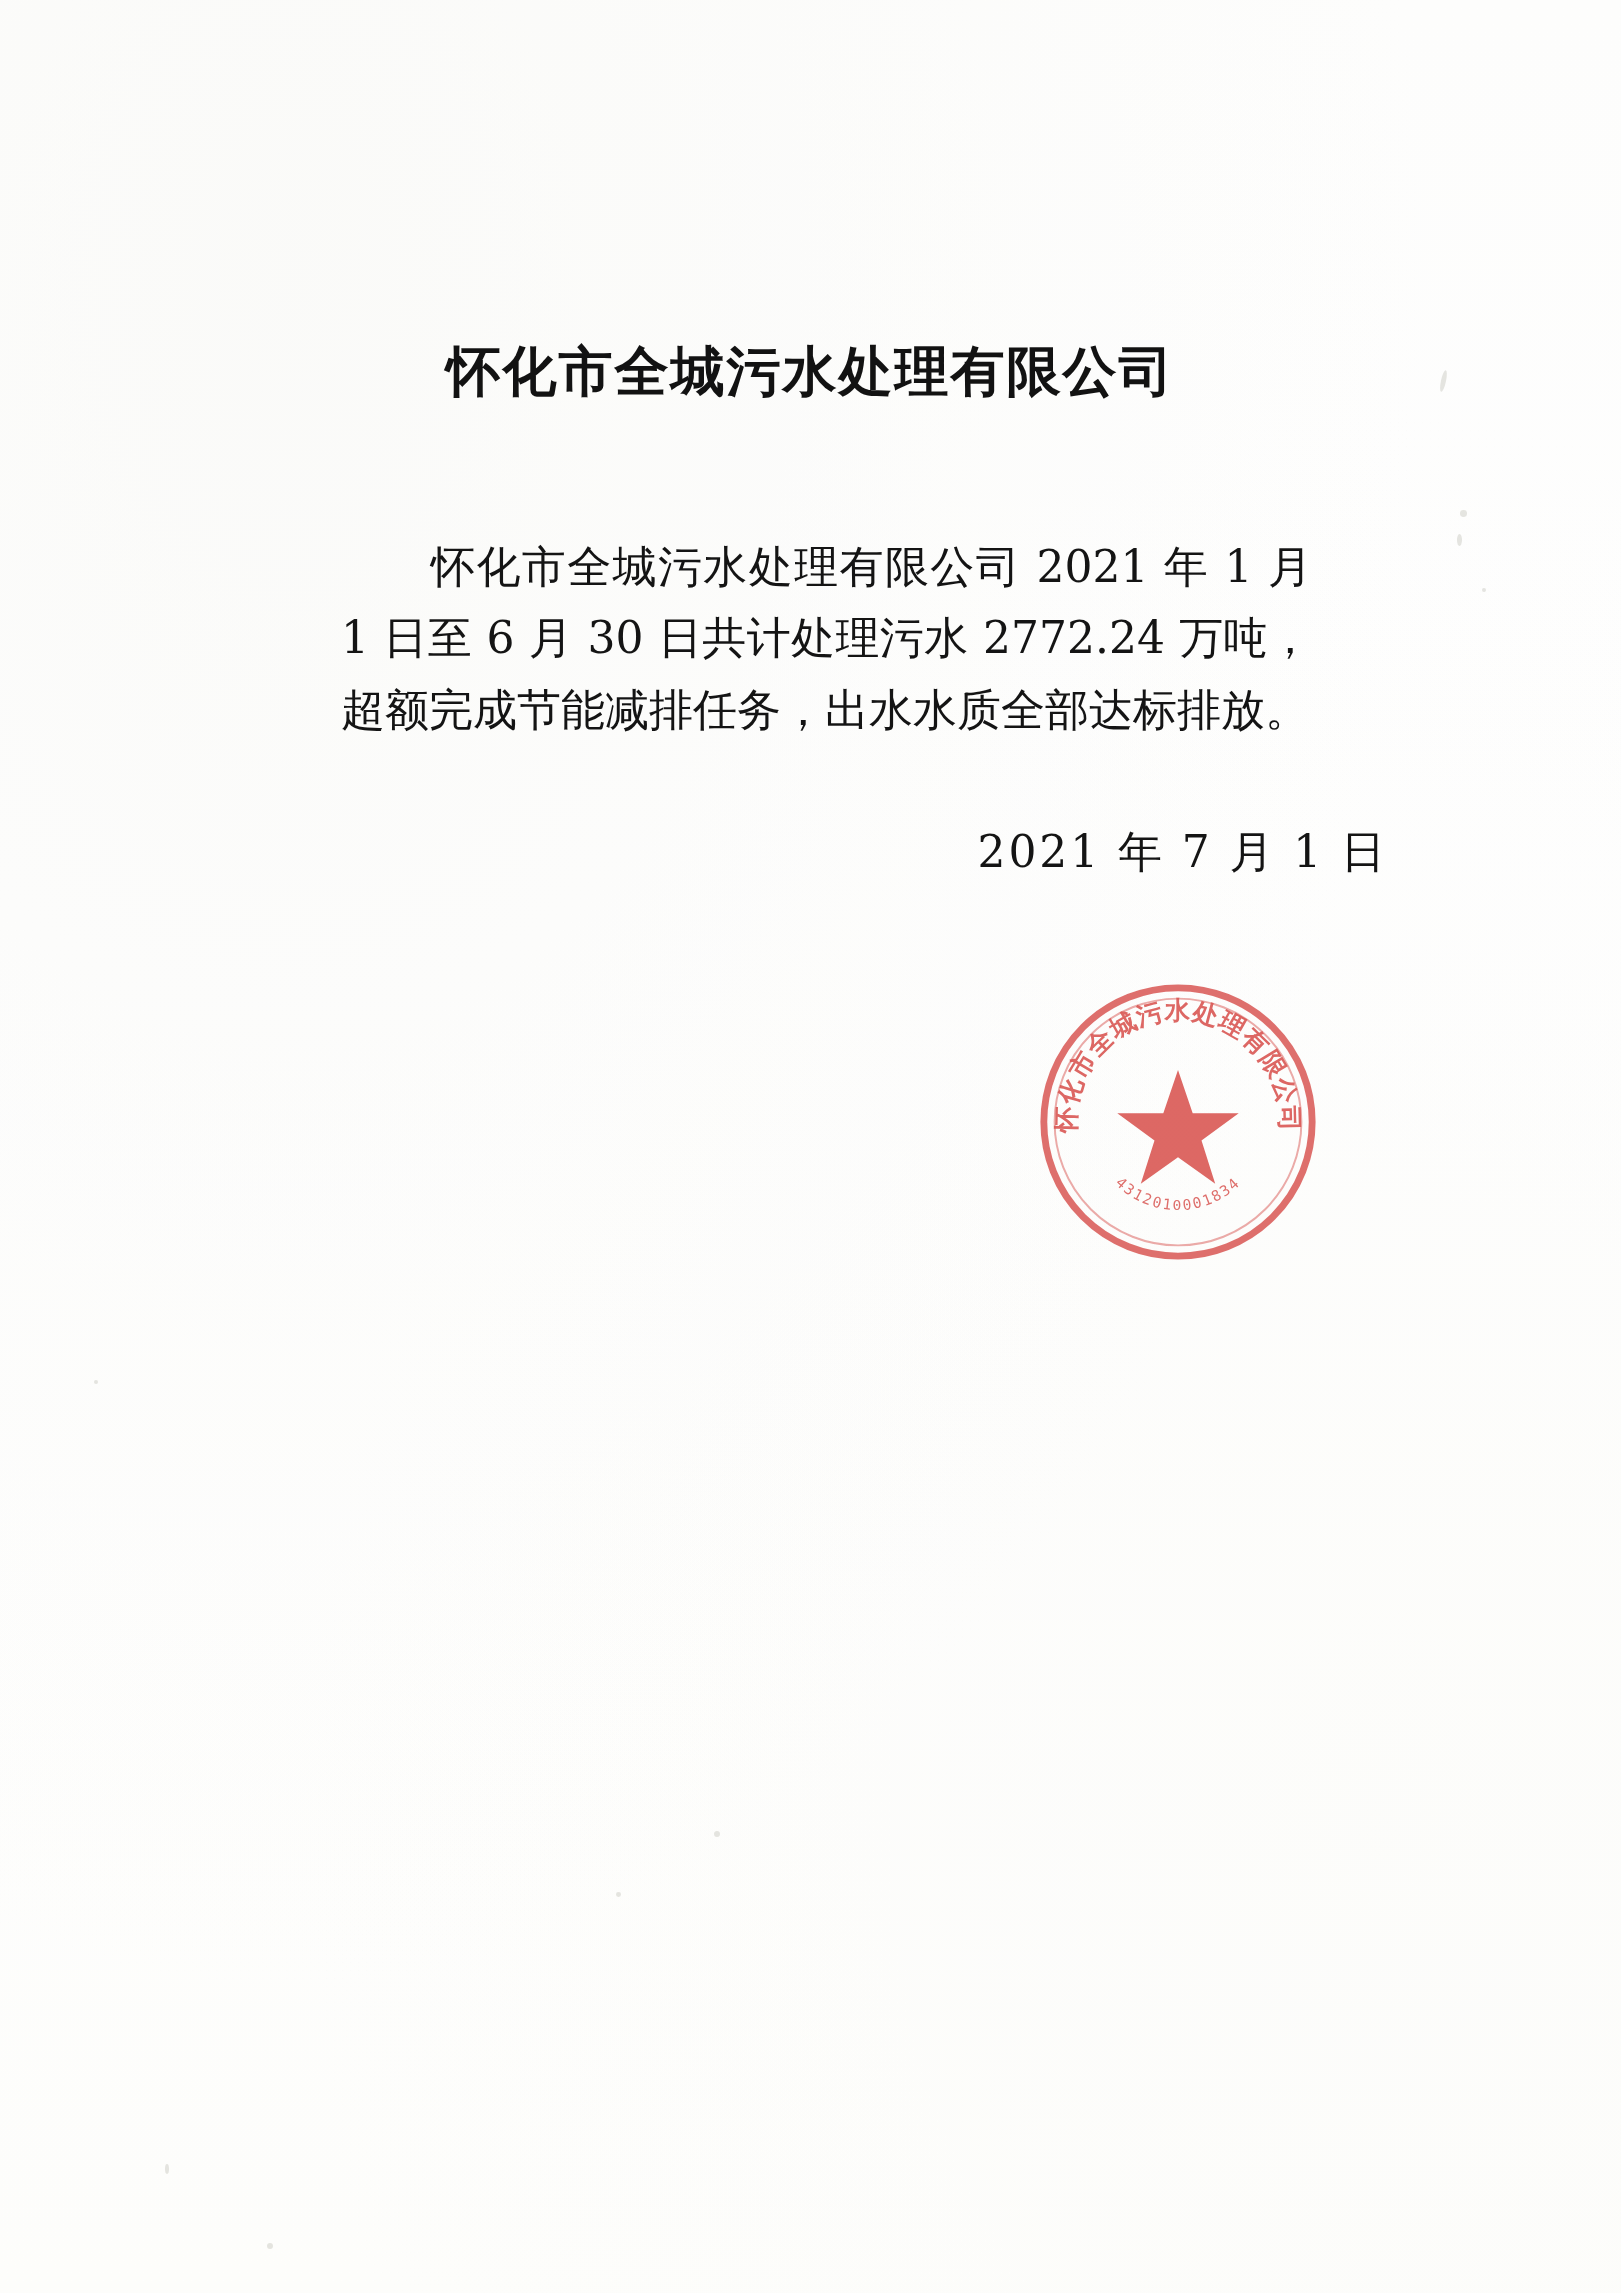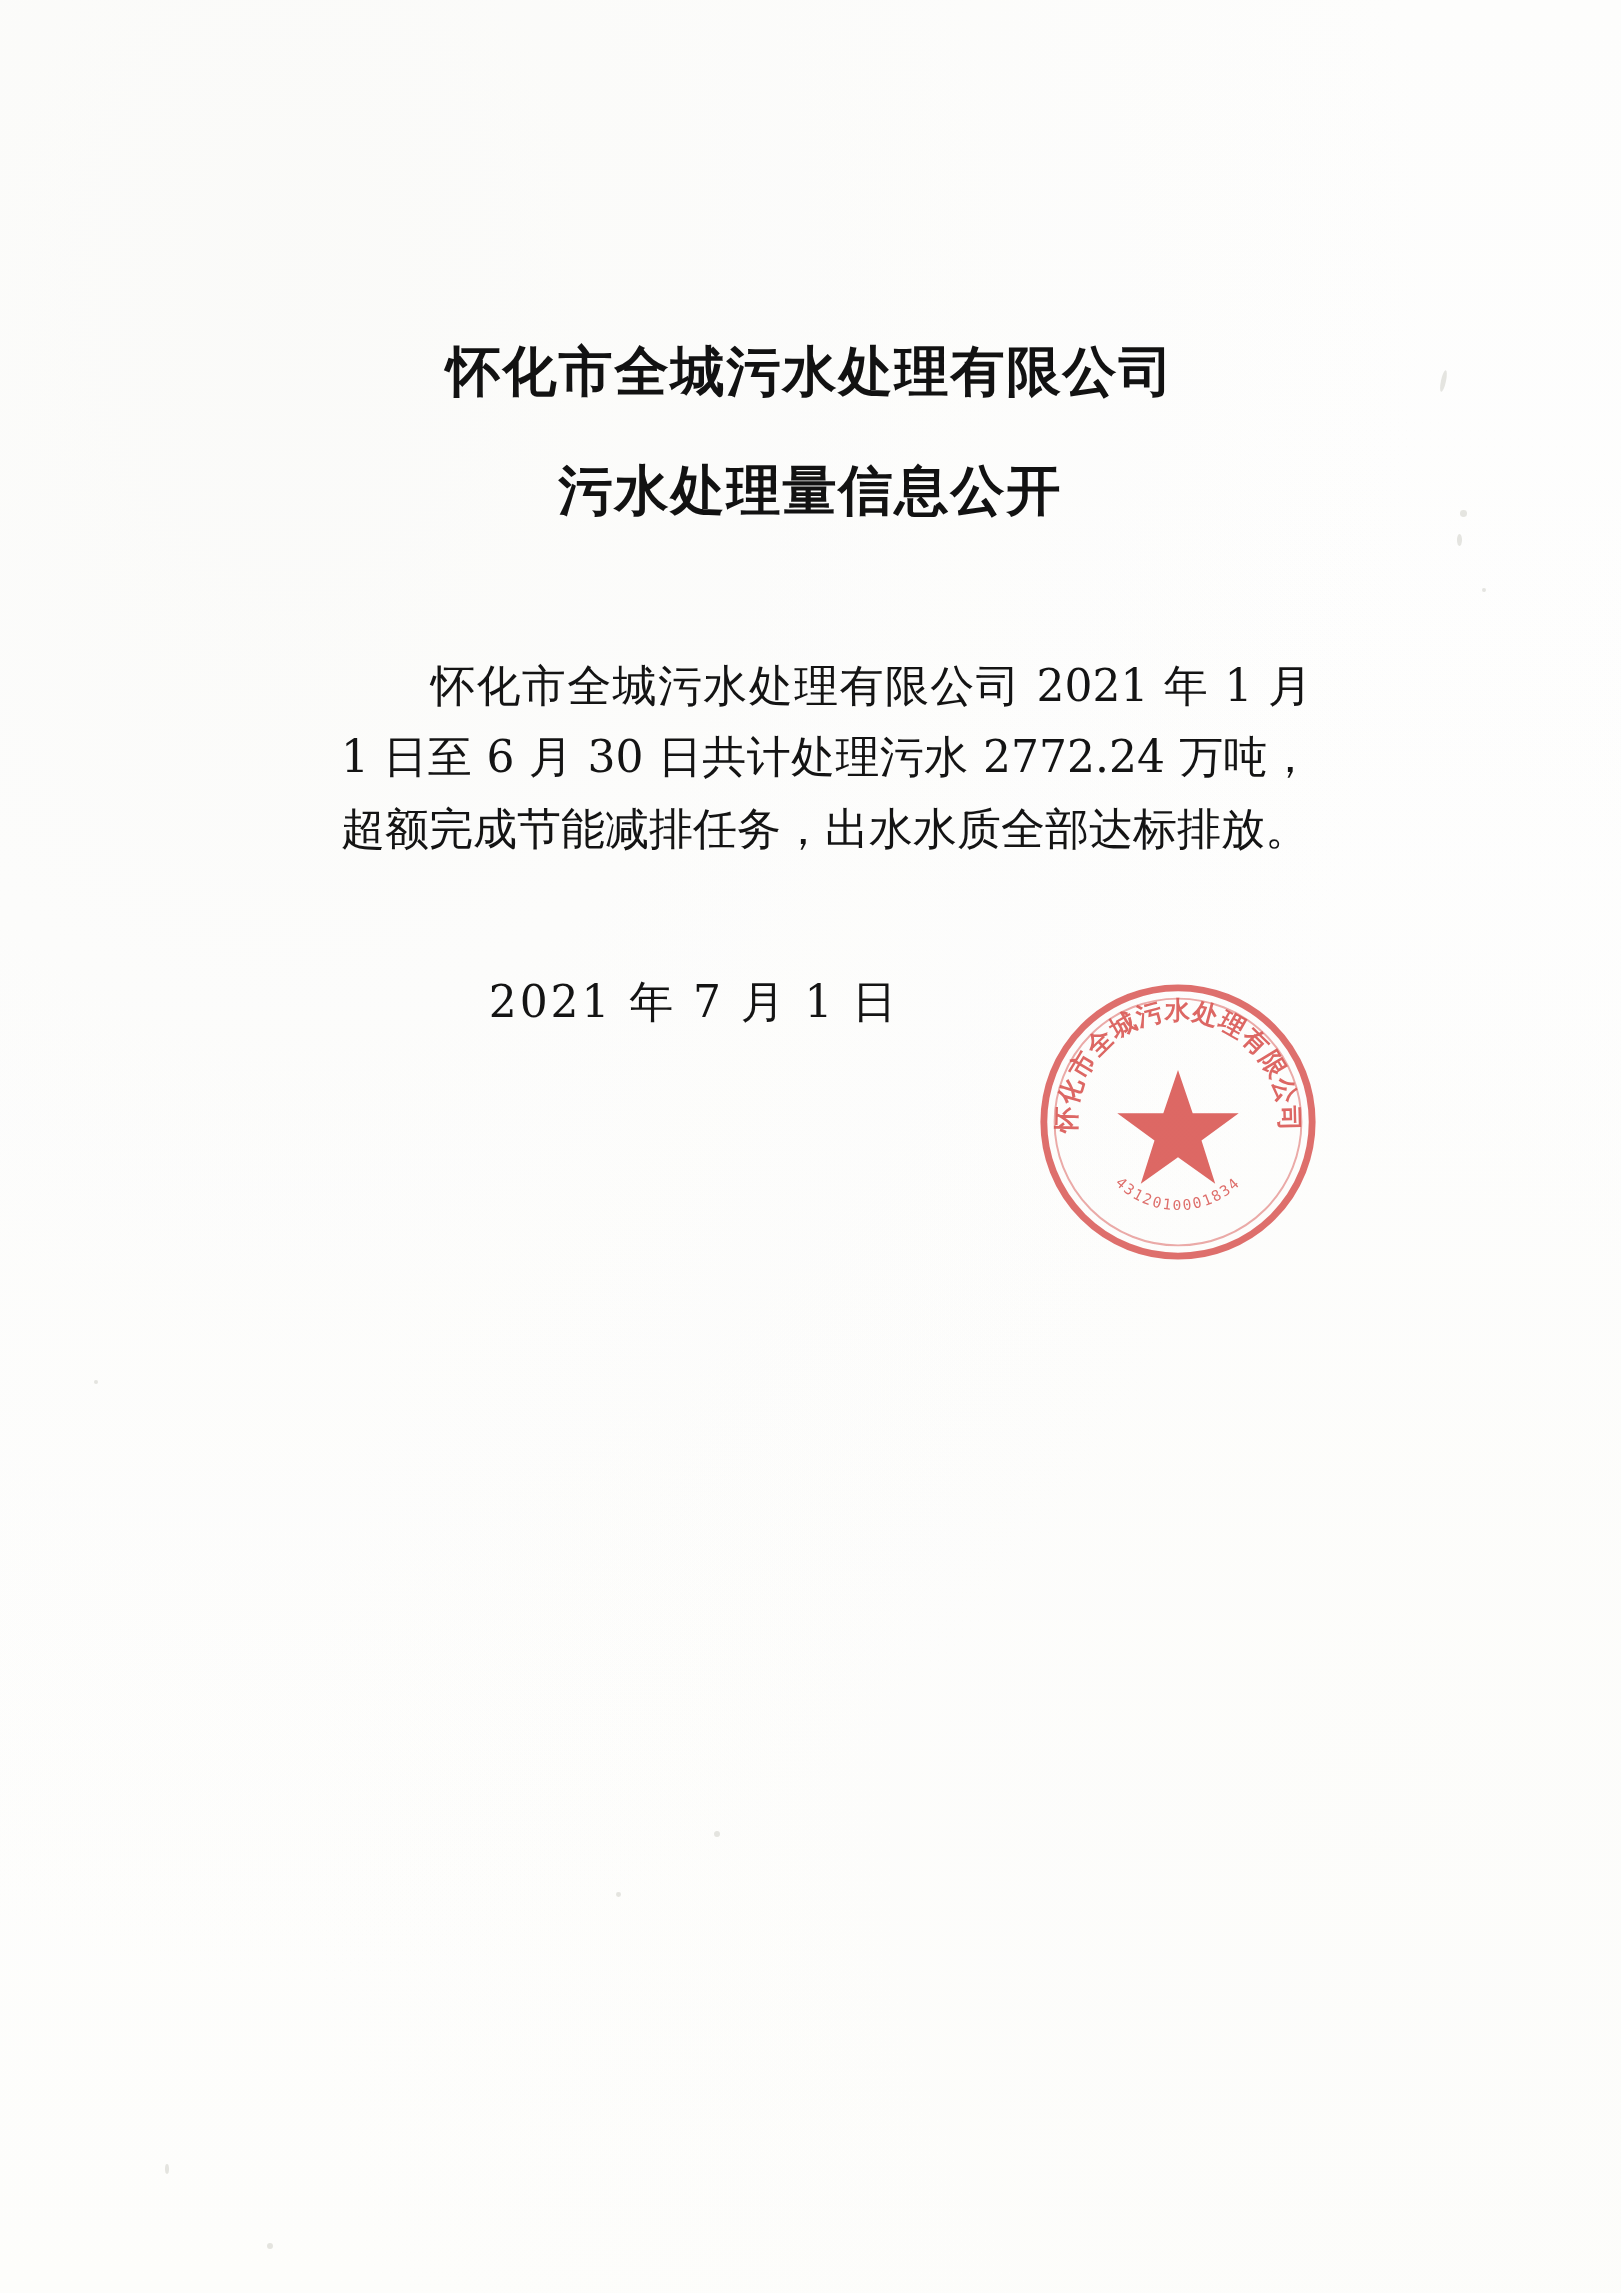--- a/index.html
+++ b/index.html
@@ -63,23 +63,23 @@
     font-family: "DejaVu Serif", "Liberation Serif", serif;
     font-size: 44px;
     line-height: 1.62;
     color: #141414;
     text-align: justify;
     text-justify: inter-ideograph;
     text-indent: 90px;
     margin: 15px;
   }
   .date-block {
-    margin-top: 109px;
+    margin-top: 78px;
     padding-right: 233px;
-    text-align: center;
+    text-align: right;
     position: relative;
     z-index: 3;
   }
   .date-text {
     font-family: "DejaVu Serif", "Liberation Serif", serif;
     font-size: 44px;
     letter-spacing: 2.9px;
     color: #141414;
   }
   
@@ -120,21 +120,20 @@
   <div class="speck" style="left:714px;top:1831px;width:5.9px;height:5.9px;"></div>
   <div class="speck" style="left:616px;top:1892px;width:4.9px;height:4.9px;"></div>
   <div class="speck" style="left:267px;top:2243px;width:5.9px;height:5.9px;"></div>
   <div class="speck" style="left:165px;top:2164px;width:3.9px;height:9.8px;"></div>
   <div class="speck" style="left:94px;top:1380px;width:3.9px;height:3.9px;"></div>
 
   <div class="content">
 
     <div class="title-block">
       <div class="title-line first">怀化市全城污水处理有限公司</div>
-      <div class="title-line second">污水处理量信息公开</div>
     </div>
 
     <div class="body-block">
       <p class="body-text">怀化市全城污水处理有限公司 2021 年 1 月 1 日至 6 月 30 日共计处理污水 2772.24 万吨，超额完成节能减排任务，出水水质全部达标排放。</p>
     </div>
 
     <div class="date-block">
       <span class="date-text">2021 年 7 月 1 日</span>
     </div>
   </div>

